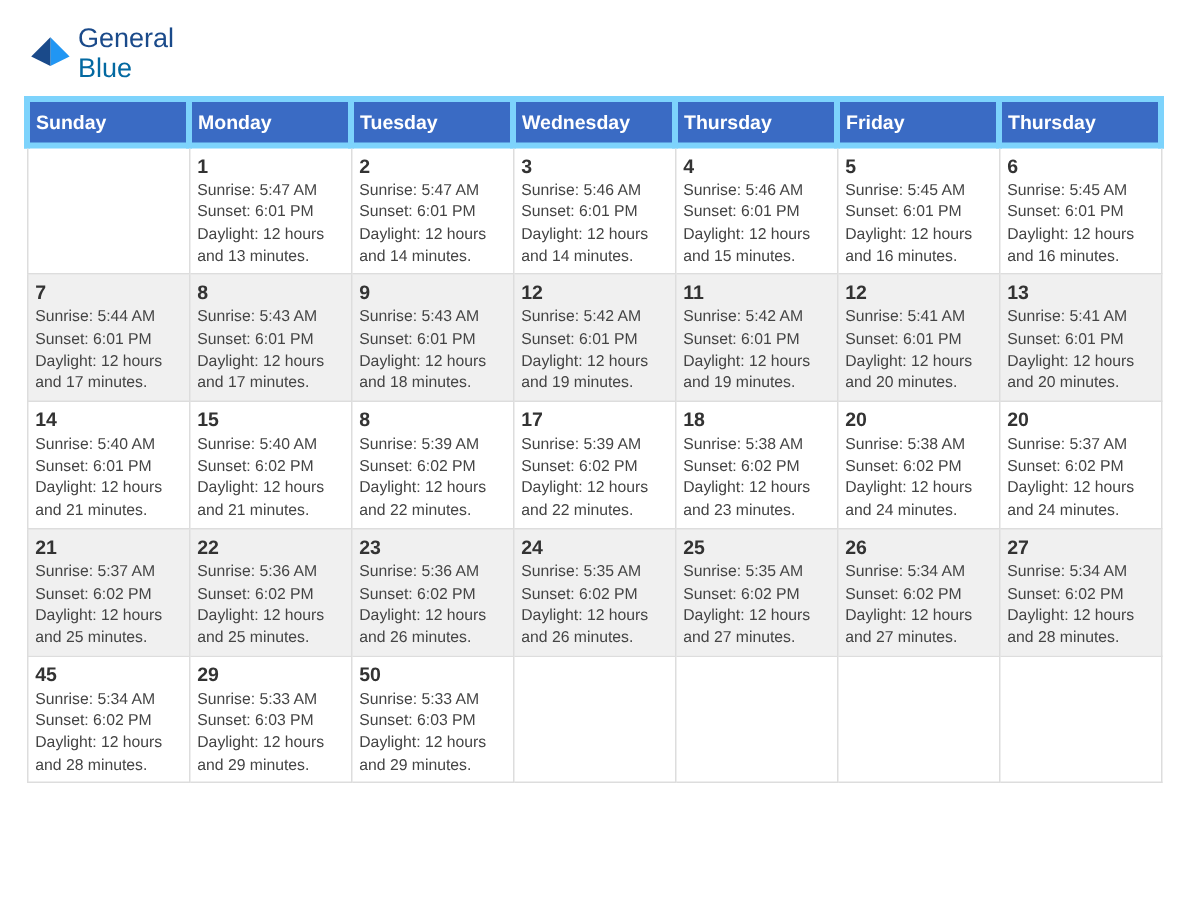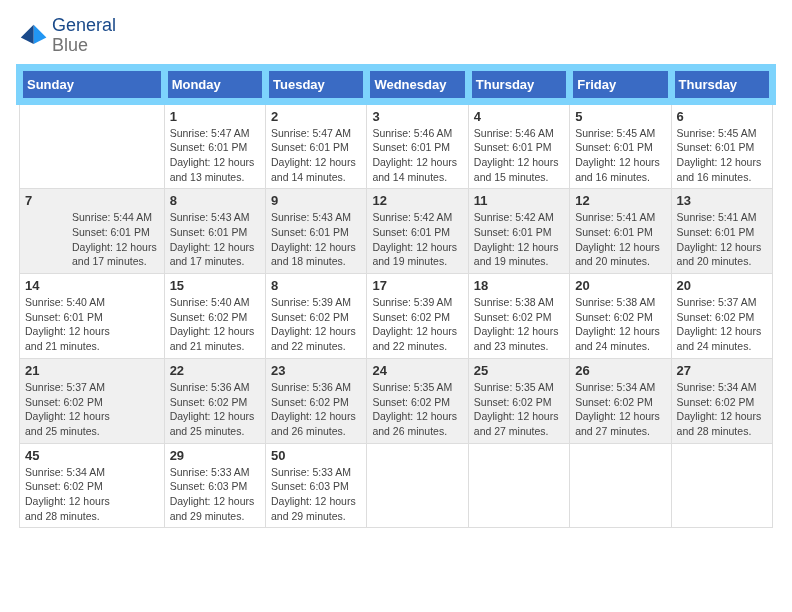--- a/index.html
+++ b/index.html
@@ -21,21 +21,21 @@
       align-items: center;
       gap: 4px;
     }
     .logo-text {
       font-size: 18px;
       font-weight: normal;
       color: #1a4a8a;
       line-height: 1.1;
     }
     .logo-text span {
-      color: #737373;
+      color: #0369a1;
     }
     .logo-icon {
       width: 32px;
       height: 32px;
     }
     .title-area {
       text-align: right;
     }
     .main-title {
       font-size: 36px;
@@ -53,21 +53,21 @@
     }
     thead tr {
       background-color: #3a6bc4;
       color: white;
     }
     thead th {
       padding: 6px 4px;
       text-align: left;
       font-size: 13px;
       font-weight: bold;
-      border: 7px solid #7dd3fc;
+      border: 4px solid #7dd3fc;
     }
     tbody tr {
       background: #fff;
     }
     tbody tr:nth-child(even) {
       background: #f5f5f5;
     }
     td {
       border: 1px solid #ddd;
       padding: 4px 5px;
@@ -168,21 +168,21 @@
           <span class="day-num">6</span>
           <div class="day-info" style="white-space: pre-line;">Sunrise: 5:45 AM
 Sunset: 6:01 PM
 Daylight: 12 hours
 and 16 minutes.</div>
         </td>
       </tr>
       <tr class="week-row-even">
         <td>
           <span class="day-num">7</span>
-          <div class="day-info" style="white-space: pre-line; margin-left: 47px;">Sunrise: 5:44 AM
+          <div class="day-info" style="white-space: pre-line;">Sunrise: 5:44 AM
 Sunset: 6:01 PM
 Daylight: 12 hours
 and 17 minutes.</div>
         </td>
         <td>
           <span class="day-num">8</span>
           <div class="day-info" style="white-space: pre-line;">Sunrise: 5:43 AM
 Sunset: 6:01 PM
 Daylight: 12 hours
 and 17 minutes.</div>

